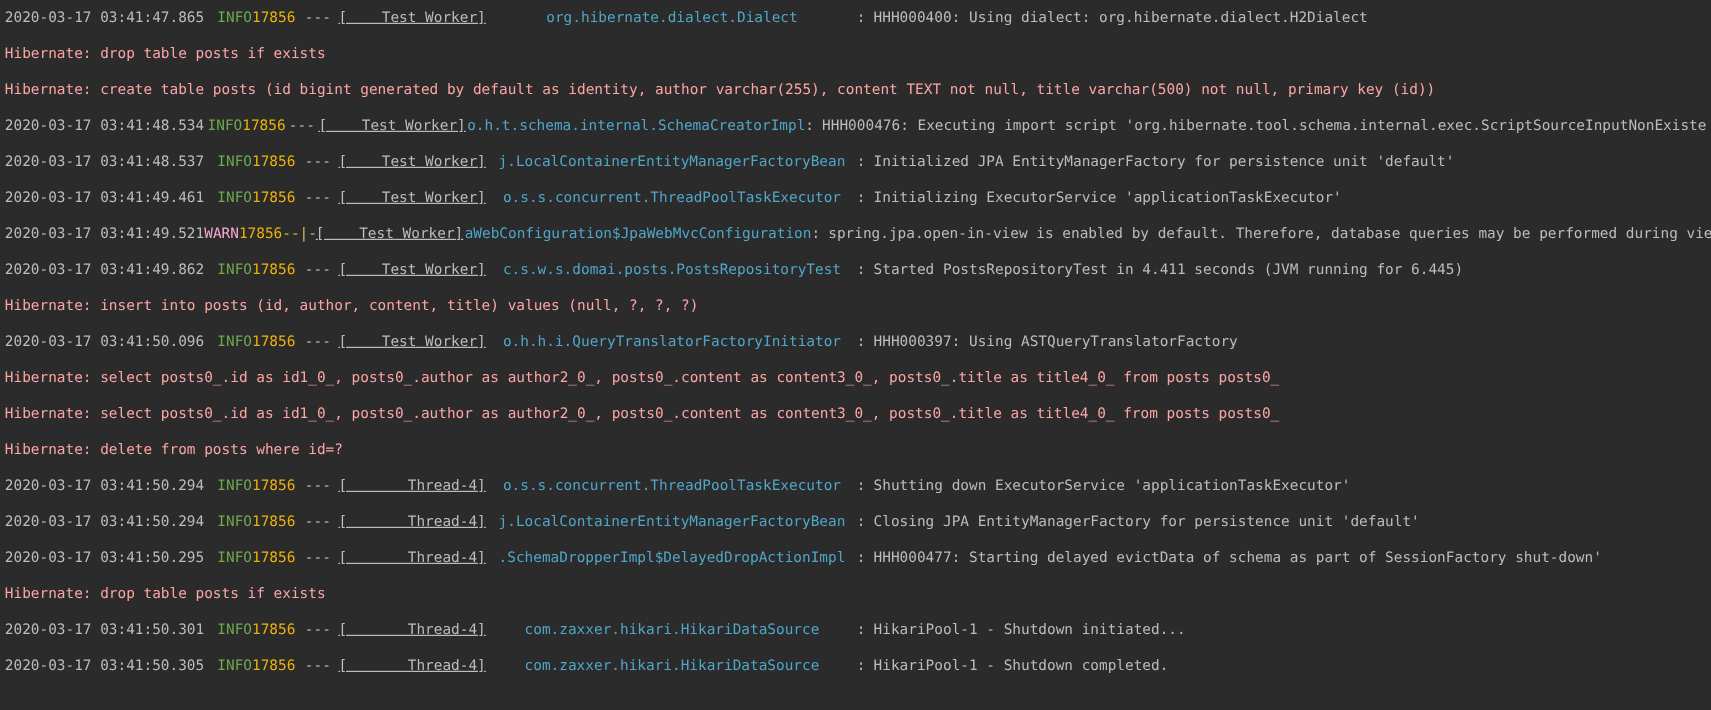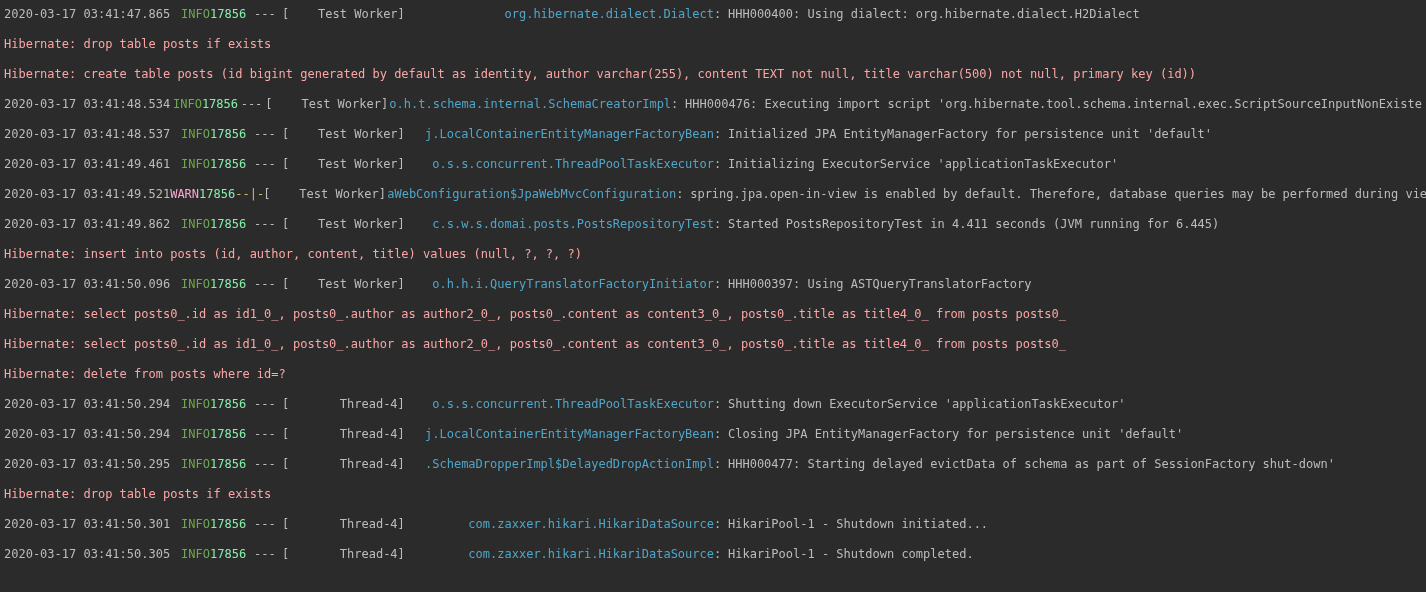--- a/index.html
+++ b/index.html
@@ -24,32 +24,32 @@
     height: 15px;
     display: flex;
     align-items: center;
   }
   .gap {
     height: 15px;
   }
   .ts    { color: #bcbcbc; }
   .info  { color: #6ea84f; }
   .warn  { color: #f9a8d4; }
-  .pid   { color: #86efac; }
+  .pid   { color: #eab308; }
   .dash  { color: #bcbcbc; }
   .warn-dash { color: #d6be55; }
-  .thread{ color: #bcbcbc; }
+  .thread{ color: #bcbcbc; text-decoration: underline; }
   .logger{ color: #4fa6c9; }
   .msg   { color: #bcbcbc; }
   .hib   { color: #fca5a5; }
   
   .c-ts     { display:inline-block; width: 170px; }
   .c-level  { display:inline-block; width: 36px; text-align:right;}
   .c-pid    { display:inline-block; width: 44px; text-align:left;}
   .c-dash   { display:inline-block; width: 28px; text-align:left;}
   .c-thread { display:inline-block; width: 120px; text-align:right; padding-right:4px;}
-  .c-logger { display:inline-block; width: 308px; text-align:right;}
+  .c-logger { display:inline-block; width: 308px; text-align:center;}
   .c-sep    { display:inline-block; width: 14px; text-align:left;}
 </style>
 </head>
 <body>
 
 <div class="log-area" id="log-area"><div class="line"><span class="ts c-ts">2020-03-17 03:41:47.865</span><span class="info c-level">INFO</span><span class="pid c-pid">17856</span><span class="dash c-dash">---</span><span class="thread c-thread">[    Test Worker]</span><span class="logger c-logger">org.hibernate.dialect.Dialect</span><span class="msg c-sep">: </span><span class="msg">HHH000400: Using dialect: org.hibernate.dialect.H2Dialect</span></div><div class="gap"></div><div class="line"><span class="hib">Hibernate: drop table posts if exists</span></div><div class="gap"></div><div class="line"><span class="hib">Hibernate: create table posts (id bigint generated by default as identity, author varchar(255), content TEXT not null, title varchar(500) not null, primary key (id))</span></div><div class="gap"></div><div class="line"><span class="ts c-ts">2020-03-17 03:41:48.534</span><span class="info c-level">INFO</span><span class="pid c-pid">17856</span><span class="dash c-dash">---</span><span class="thread c-thread">[    Test Worker]</span><span class="logger c-logger">o.h.t.schema.internal.SchemaCreatorImpl</span><span class="msg c-sep">: </span><span class="msg">HHH000476: Executing import script 'org.hibernate.tool.schema.internal.exec.ScriptSourceInputNonExiste</span></div><div class="gap"></div><div class="line"><span class="ts c-ts">2020-03-17 03:41:48.537</span><span class="info c-level">INFO</span><span class="pid c-pid">17856</span><span class="dash c-dash">---</span><span class="thread c-thread">[    Test Worker]</span><span class="logger c-logger">j.LocalContainerEntityManagerFactoryBean</span><span class="msg c-sep">: </span><span class="msg">Initialized JPA EntityManagerFactory for persistence unit 'default'</span></div><div class="gap"></div><div class="line"><span class="ts c-ts">2020-03-17 03:41:49.461</span><span class="info c-level">INFO</span><span class="pid c-pid">17856</span><span class="dash c-dash">---</span><span class="thread c-thread">[    Test Worker]</span><span class="logger c-logger">o.s.s.concurrent.ThreadPoolTaskExecutor</span><span class="msg c-sep">: </span><span class="msg">Initializing ExecutorService 'applicationTaskExecutor'</span></div><div class="gap"></div><div class="line"><span class="ts c-ts">2020-03-17 03:41:49.521</span><span class="warn c-level">WARN</span><span class="pid c-pid">17856</span><span class="warn-dash c-dash">--|-</span><span class="thread c-thread">[    Test Worker]</span><span class="logger c-logger">aWebConfiguration$JpaWebMvcConfiguration</span><span class="msg c-sep">: </span><span class="msg">spring.jpa.open-in-view is enabled by default. Therefore, database queries may be performed during vie</span></div><div class="gap"></div><div class="line"><span class="ts c-ts">2020-03-17 03:41:49.862</span><span class="info c-level">INFO</span><span class="pid c-pid">17856</span><span class="dash c-dash">---</span><span class="thread c-thread">[    Test Worker]</span><span class="logger c-logger">c.s.w.s.domai.posts.PostsRepositoryTest</span><span class="msg c-sep">: </span><span class="msg">Started PostsRepositoryTest in 4.411 seconds (JVM running for 6.445)</span></div><div class="gap"></div><div class="line"><span class="hib">Hibernate: insert into posts (id, author, content, title) values (null, ?, ?, ?)</span></div><div class="gap"></div><div class="line"><span class="ts c-ts">2020-03-17 03:41:50.096</span><span class="info c-level">INFO</span><span class="pid c-pid">17856</span><span class="dash c-dash">---</span><span class="thread c-thread">[    Test Worker]</span><span class="logger c-logger">o.h.h.i.QueryTranslatorFactoryInitiator</span><span class="msg c-sep">: </span><span class="msg">HHH000397: Using ASTQueryTranslatorFactory</span></div><div class="gap"></div><div class="line"><span class="hib">Hibernate: select posts0_.id as id1_0_, posts0_.author as author2_0_, posts0_.content as content3_0_, posts0_.title as title4_0_ from posts posts0_</span></div><div class="gap"></div><div class="line"><span class="hib">Hibernate: select posts0_.id as id1_0_, posts0_.author as author2_0_, posts0_.content as content3_0_, posts0_.title as title4_0_ from posts posts0_</span></div><div class="gap"></div><div class="line"><span class="hib">Hibernate: delete from posts where id=?</span></div><div class="gap"></div><div class="line"><span class="ts c-ts">2020-03-17 03:41:50.294</span><span class="info c-level">INFO</span><span class="pid c-pid">17856</span><span class="dash c-dash">---</span><span class="thread c-thread">[       Thread-4]</span><span class="logger c-logger">o.s.s.concurrent.ThreadPoolTaskExecutor</span><span class="msg c-sep">: </span><span class="msg">Shutting down ExecutorService 'applicationTaskExecutor'</span></div><div class="gap"></div><div class="line"><span class="ts c-ts">2020-03-17 03:41:50.294</span><span class="info c-level">INFO</span><span class="pid c-pid">17856</span><span class="dash c-dash">---</span><span class="thread c-thread">[       Thread-4]</span><span class="logger c-logger">j.LocalContainerEntityManagerFactoryBean</span><span class="msg c-sep">: </span><span class="msg">Closing JPA EntityManagerFactory for persistence unit 'default'</span></div><div class="gap"></div><div class="line"><span class="ts c-ts">2020-03-17 03:41:50.295</span><span class="info c-level">INFO</span><span class="pid c-pid">17856</span><span class="dash c-dash">---</span><span class="thread c-thread">[       Thread-4]</span><span class="logger c-logger">.SchemaDropperImpl$DelayedDropActionImpl</span><span class="msg c-sep">: </span><span class="msg">HHH000477: Starting delayed evictData of schema as part of SessionFactory shut-down'</span></div><div class="gap"></div><div class="line"><span class="hib">Hibernate: drop table posts if exists</span></div><div class="gap"></div><div class="line"><span class="ts c-ts">2020-03-17 03:41:50.301</span><span class="info c-level">INFO</span><span class="pid c-pid">17856</span><span class="dash c-dash">---</span><span class="thread c-thread">[       Thread-4]</span><span class="logger c-logger">com.zaxxer.hikari.HikariDataSource</span><span class="msg c-sep">: </span><span class="msg">HikariPool-1 - Shutdown initiated...</span></div><div class="gap"></div><div class="line"><span class="ts c-ts">2020-03-17 03:41:50.305</span><span class="info c-level">INFO</span><span class="pid c-pid">17856</span><span class="dash c-dash">---</span><span class="thread c-thread">[       Thread-4]</span><span class="logger c-logger">com.zaxxer.hikari.HikariDataSource</span><span class="msg c-sep">: </span><span class="msg">HikariPool-1 - Shutdown completed.</span></div><div class="gap"></div></div>
 
 </body></html>

